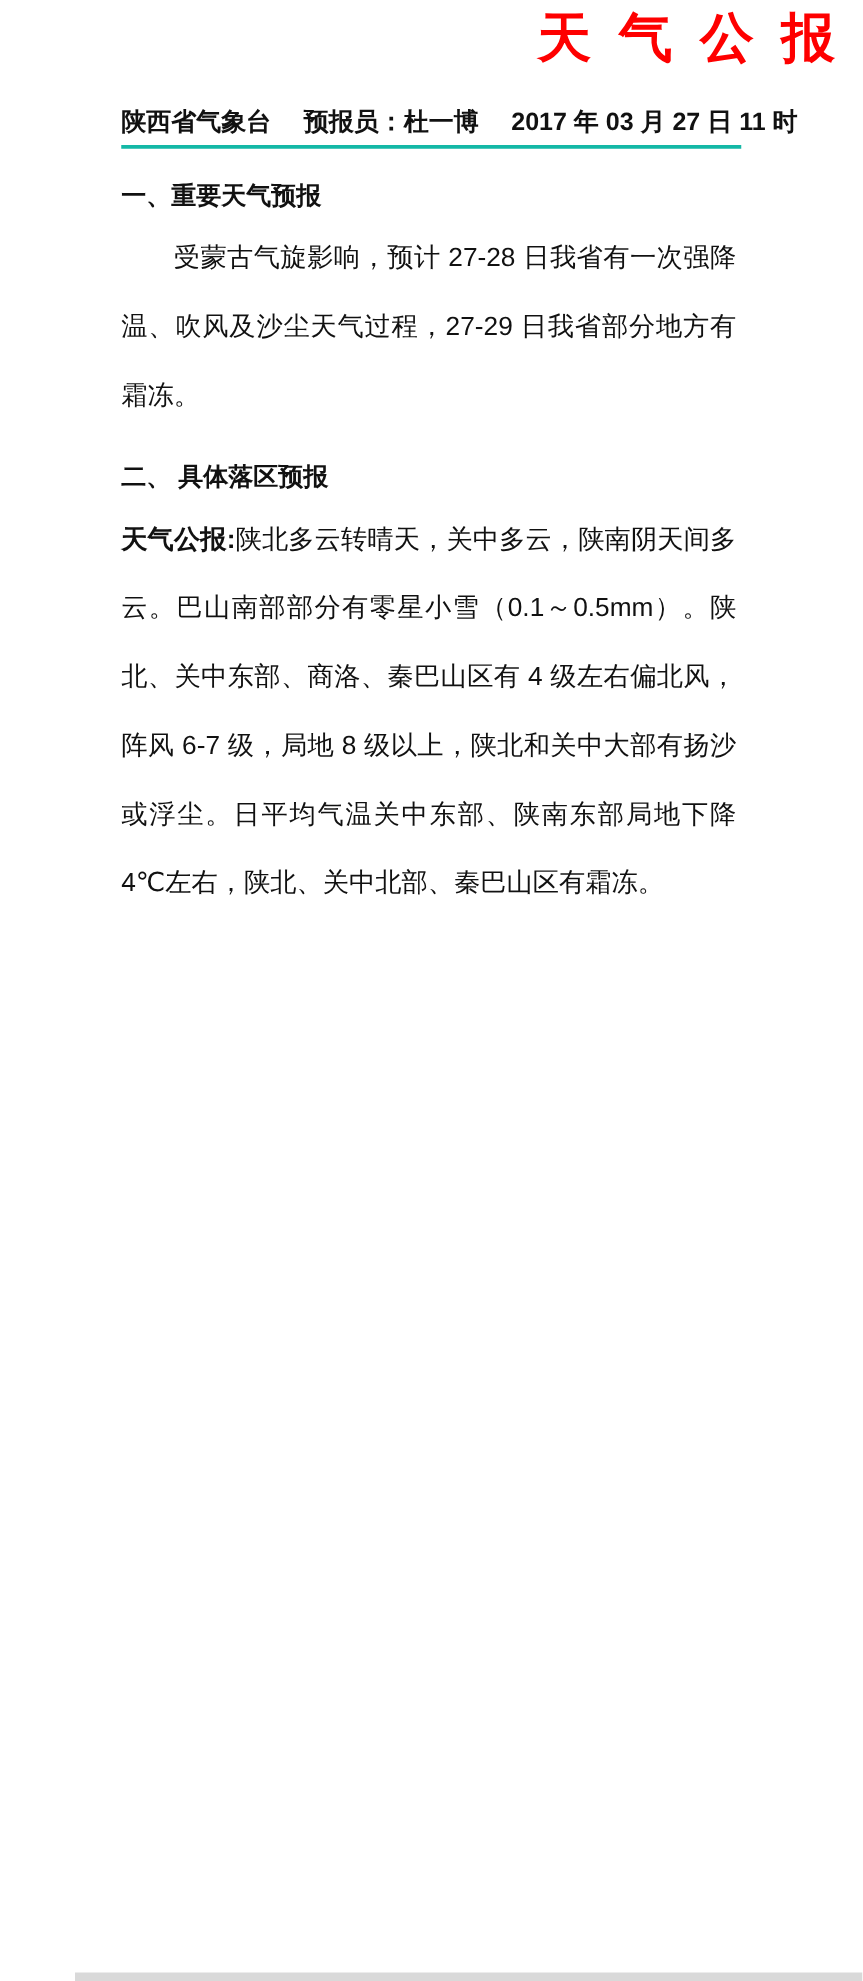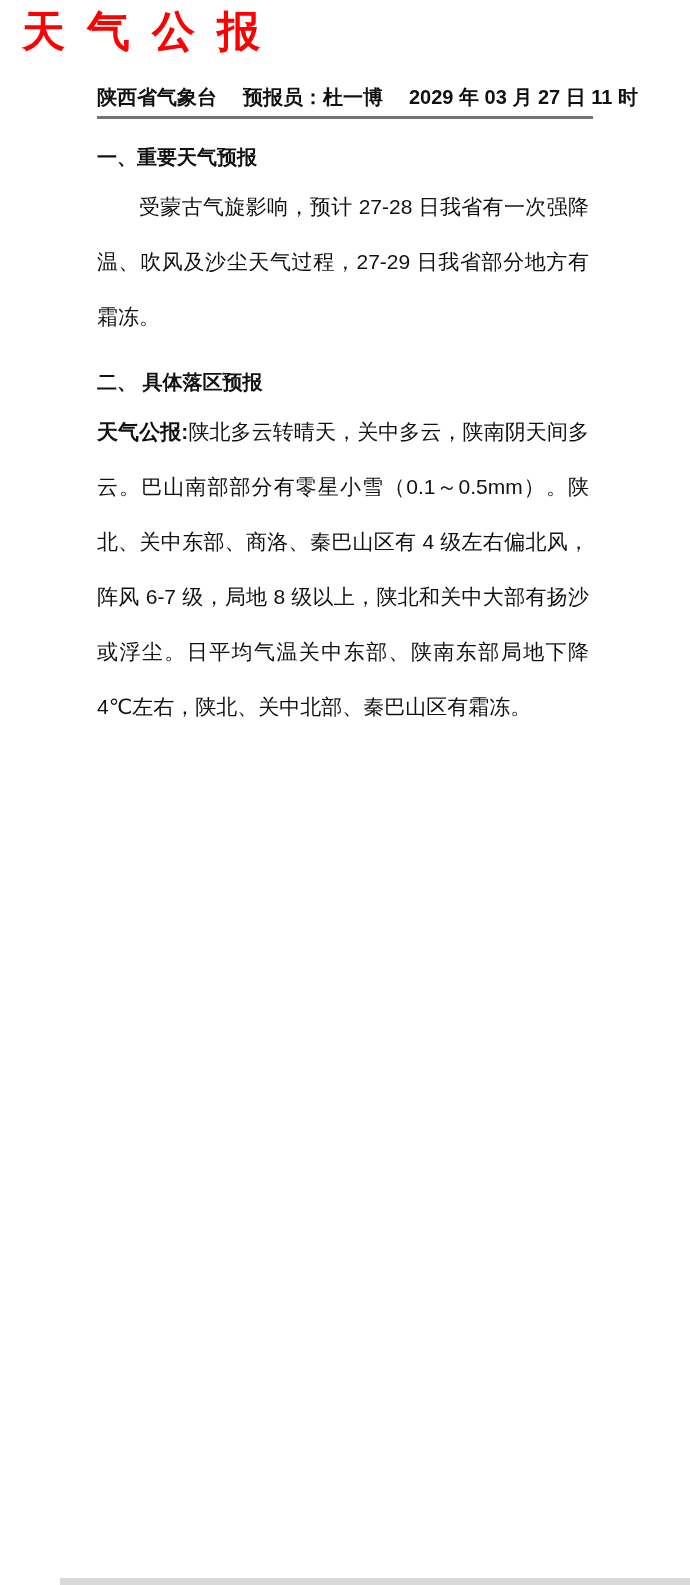--- a/index.html
+++ b/index.html
@@ -3,27 +3,27 @@
 <meta charset="utf-8">
 <style>
   html,body{margin:0;padding:0;}
   body{
     width:690px;height:1585px;background:#ffffff;color:#111;
     font-family:"Liberation Sans","DejaVu Sans",sans-serif;
     position:relative;overflow:hidden;
   }
   .doc{width:690px;}
   .title{
-    text-align:left;color:#fe0000;font-weight:bold;
+    text-align:right;color:#fe0000;font-weight:bold;
     font-size:43px;letter-spacing:22px;text-indent:22px;
-    padding-top:6px;line-height:1.2;
+    padding-top:6px;line-height:1.2;padding-left:35px;
   }
   .header-line{
     margin:26px 97px 0 97px;
-    border-bottom:3px solid #737373;
+    border-bottom:3px solid #14b8a6;
     padding-bottom:5px;
     font-weight:bold;font-size:20px;
     display:flex;gap:26px;white-space:nowrap;
   }
   .content{margin:0 97px;}
   .sec-heading{
     font-size:20px;font-weight:bold;margin:22px 0 0 0;line-height:1.6;
   }
   .para{
     font-size:21px;text-align:justify;margin:6px 4px 0 0;
@@ -38,21 +38,21 @@
 </head>
 <body>
 
 <div class="doc">
 
   <div class="title">天气公报</div>
 
   <div class="header-line">
     <span>陕西省气象台</span>
     <span>预报员：杜一博</span>
-    <span>2029 年 03 月 27 日 11 时</span>
+    <span>2017 年 03 月 27 日 11 时</span>
   </div>
 
   <div class="content">
 
     <div class="sec-heading">一、重要天气预报</div>
     <p class="para wide indent">受蒙古气旋影响，预计 27-28 日我省有一次强降温、吹风及沙尘天气过程，27-29 日我省部分地方有霜冻。</p>
 
     <div class="sec-heading">二、 具体落区预报</div>
 
 

